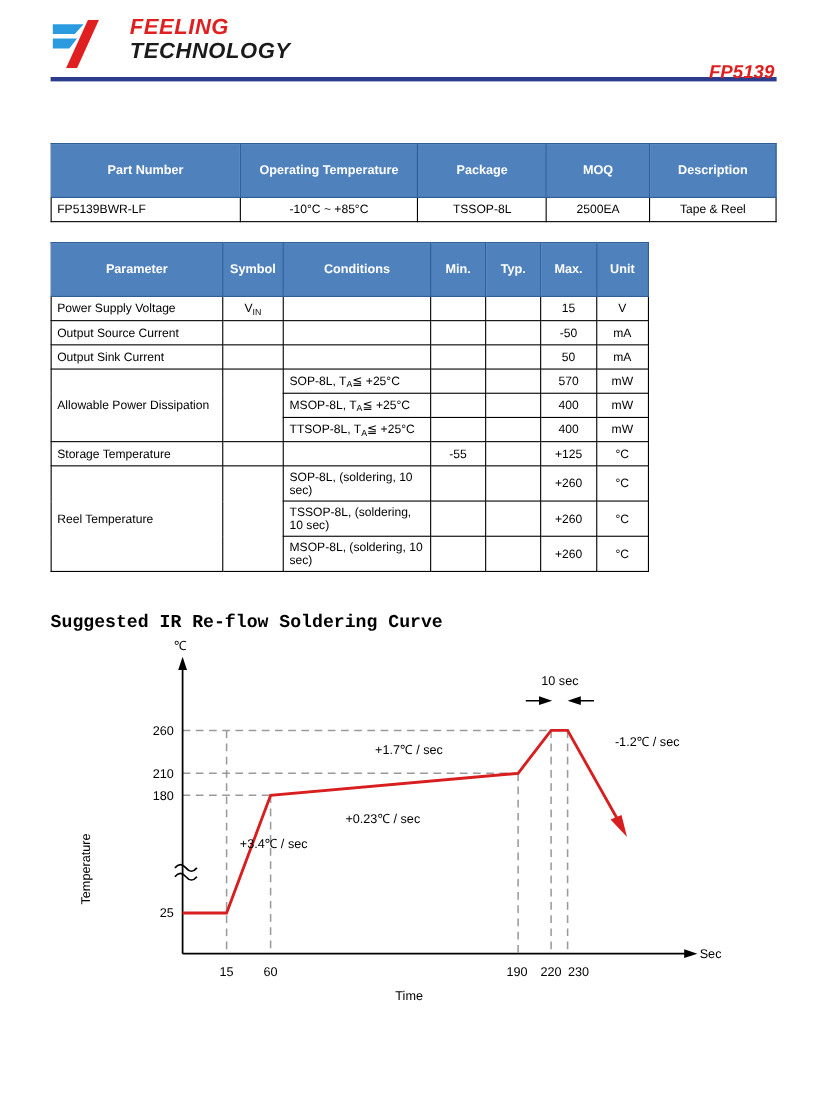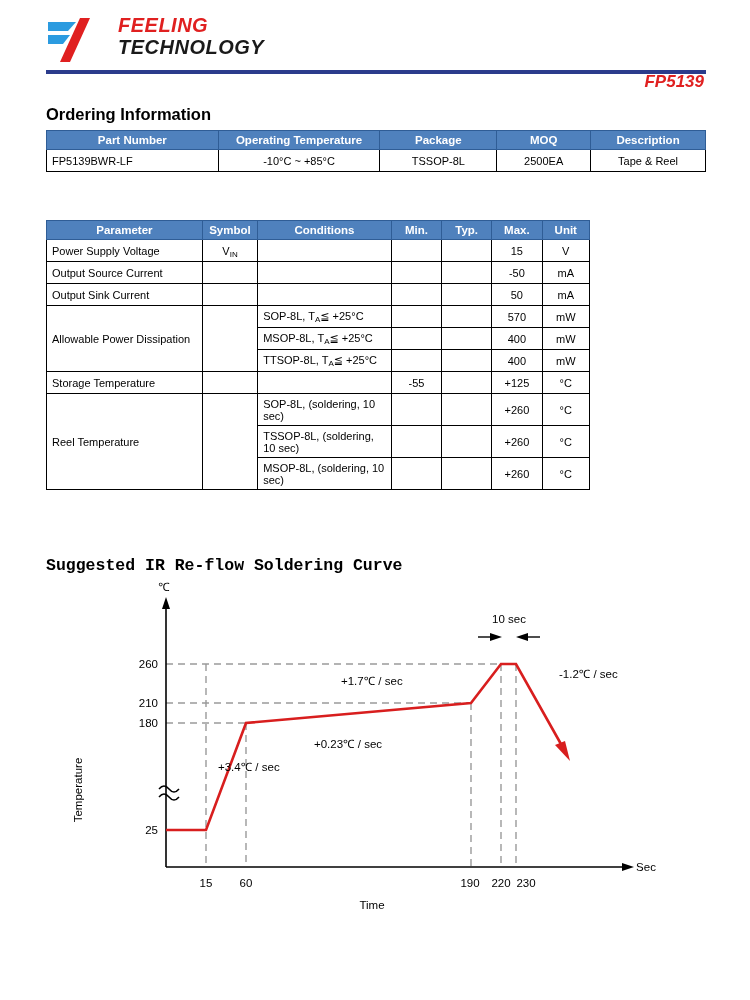--- a/index.html
+++ b/index.html
@@ -64,21 +64,21 @@
     z-index: -1;
   }
   .header-rule {
     position: absolute;
     left: 46px; top: 70px;
     width: 660px; height: 4px;
     background: #2B3C8C;
   }
   .part-id {
     position: absolute;
-    right: 46px; top: 72px;
+    right: 46px; top: 56px;
     font-size: 17px;
     font-weight: bold;
     font-style: italic;
     color: #E02020;
   }
 
   
   .section-title {
     position: absolute;
     left: 46px;
@@ -96,21 +96,21 @@
     position: absolute;
     font-size: 11px;
     color: #000;
   }
   table th {
     background: #4F81BD;
     color: #ffffff;
     font-weight: bold;
     font-size: 11.5px;
     border: 1px solid #2f5d96;
-    padding: 3px 4px;
+    padding: 18px 4px;
     text-align: center;
     height: 19px;
   }
   table td {
     border: 1px solid #000;
     padding: 2px 5px;
     height: 22px;
     vertical-align: middle;
   }
   .c { text-align: center; }
@@ -144,21 +144,20 @@
       <div class="logo-shadow">TECHNOLOGY</div>
       <div class="logo-text">
         <div class="logo-line1">FEELING</div>
         <div class="logo-line2">TECHNOLOGY</div>
       </div>
     </div>
     <div class="header-rule"></div>
     <div class="part-id">FP5139</div>
   </div>
 
-  <div class="section-title" id="t-order">Ordering Information</div>
 
   <table id="ordering-table">
     <colgroup>
       <col style="width:172px">
         <col style="width:162px">
         <col style="width:117px">
         <col style="width:94px">
         <col style="width:115px">
     </colgroup>
     <thead>

